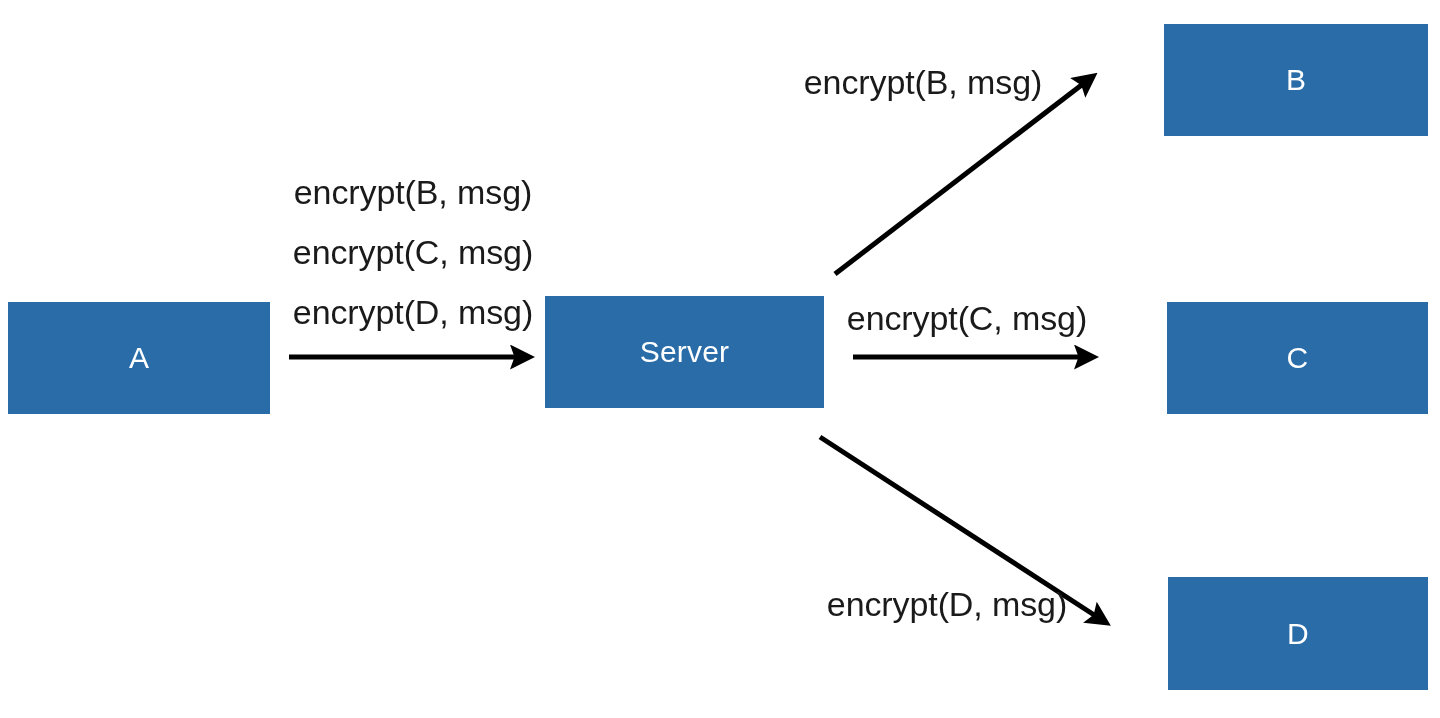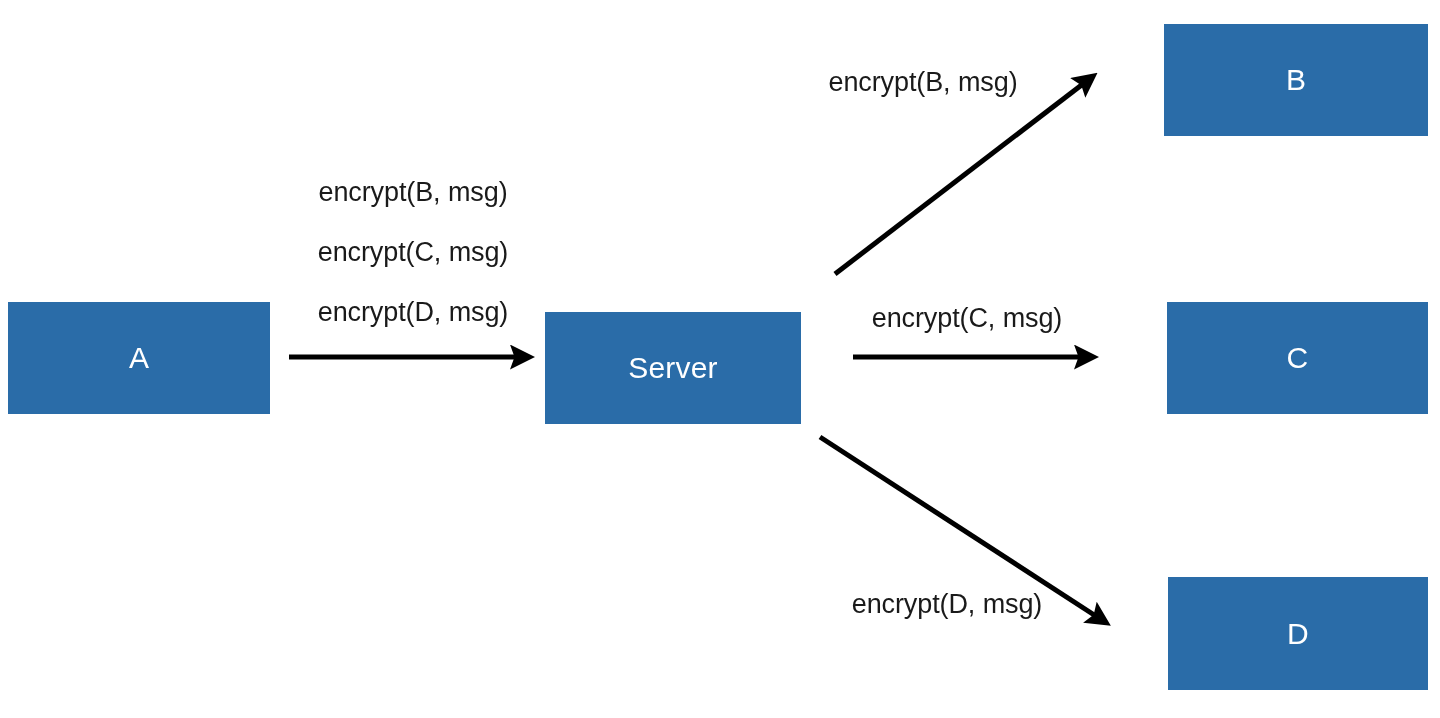--- a/index.html
+++ b/index.html
@@ -30,21 +30,21 @@
     font-size: 30px;
     letter-spacing: 0.2px;
     box-sizing: border-box;
     user-select: none;
   }
   .edge-label {
     position: absolute;
     color: #1a1a1a;
     font-family: "Liberation Sans", "DejaVu Sans", sans-serif;
     font-weight: 300;
-    font-size: 27px;
+    font-size: 34px;
     white-space: nowrap;
     transform: translate(-50%, -50%);
     letter-spacing: -0.1px;
     user-select: none;
   }
   #arrow-layer {
     position: absolute;
     left: 0;
     top: 0;
     width: 1440px;
@@ -78,21 +78,21 @@
 
     <line class="arrow-line" x1="853" y1="357" x2="1092" y2="357" marker-end="url(#ah)"></line>
 
     <line class="arrow-line" x1="820" y1="437" x2="1105" y2="622" marker-end="url(#ah)"></line>
   </svg>
 
   <div class="node" style="left:8px; top:302px; width:262px; height:112px;">
     <span>A</span>
   </div>
 
-  <div class="node" style="left:545px; top:312px; width:256px; height:112px;">
+  <div class="node" style="left:545px; top:296px; width:279px; height:112px;">
     <span>Server</span>
   </div>
 
   <div class="node" style="left:1164px; top:24px; width:264px; height:112px;">
     <span>B</span>
   </div>
 
   <div class="node" style="left:1167px; top:302px; width:261px; height:112px;">
     <span>C</span>
   </div>

